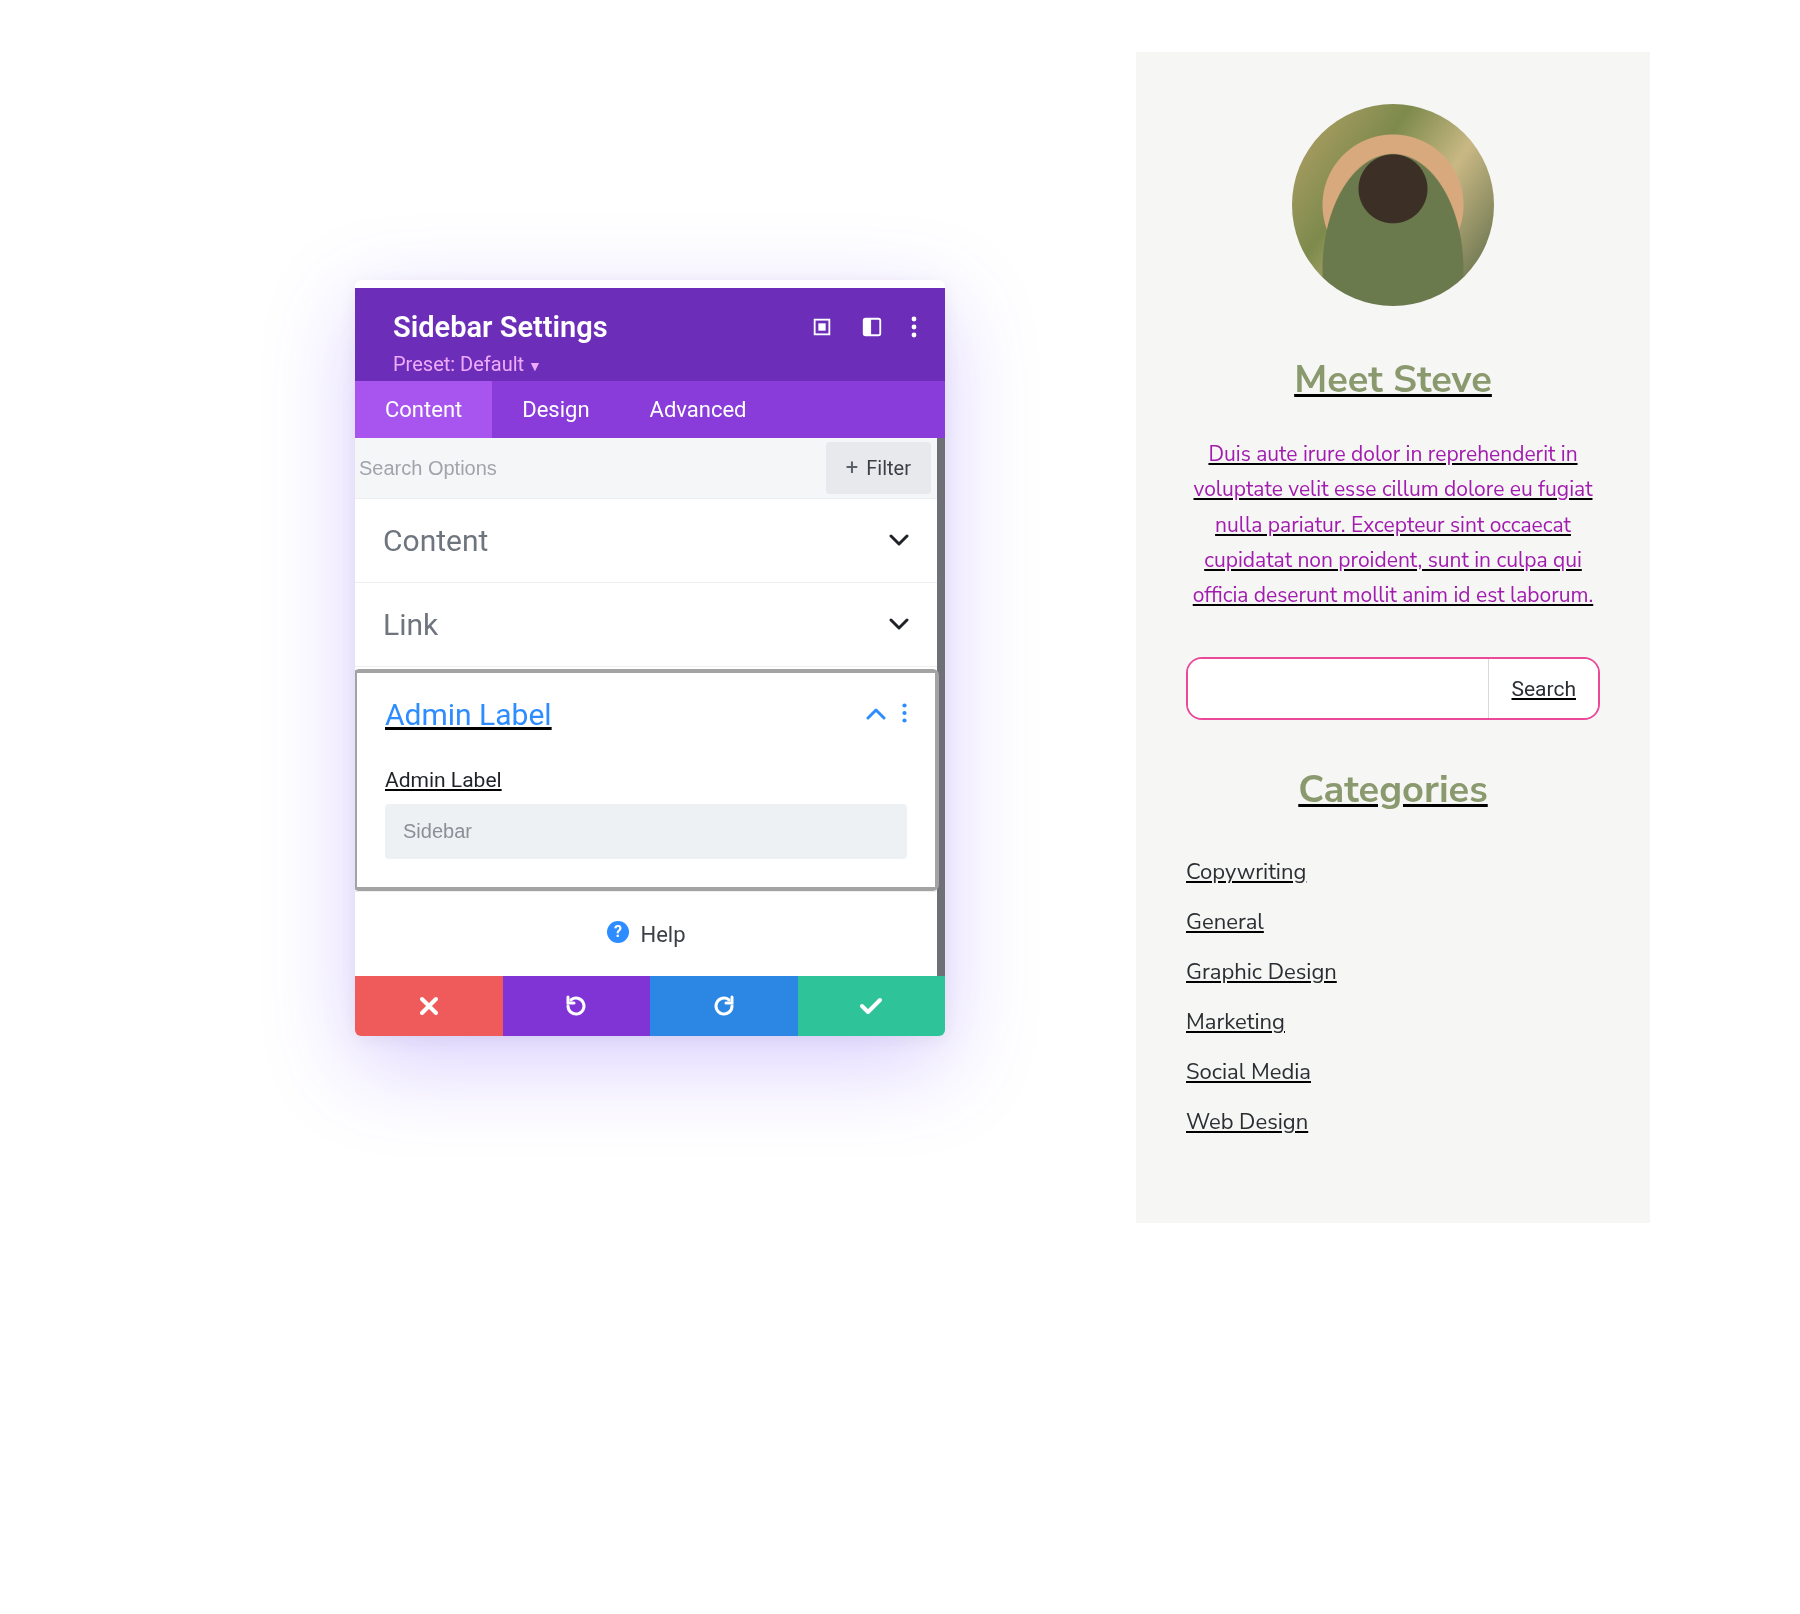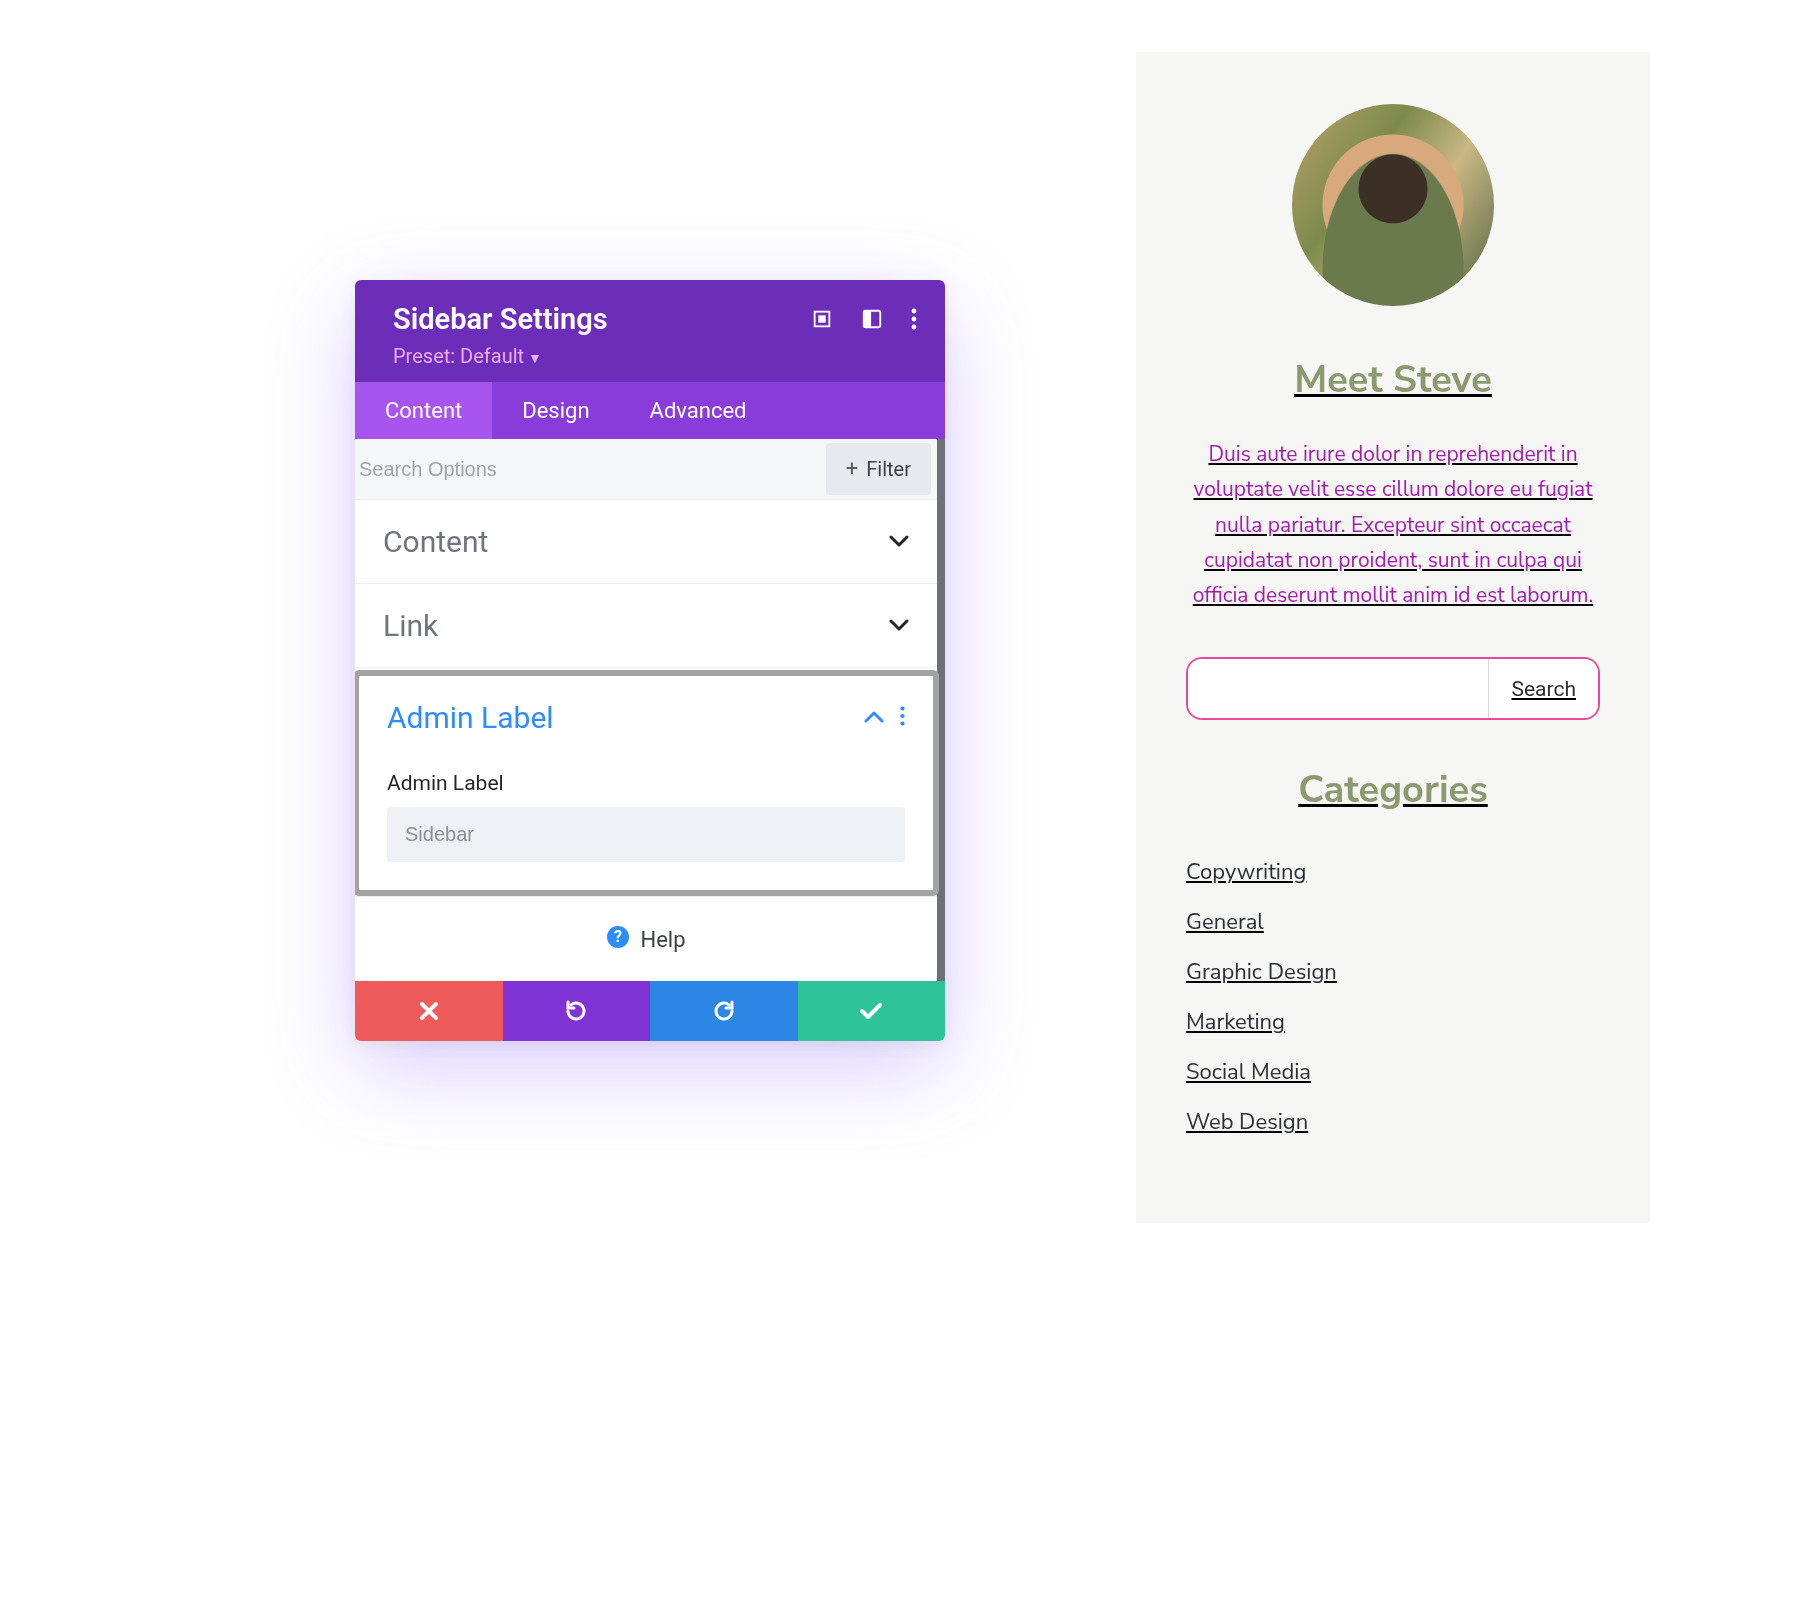--- a/index.html
+++ b/index.html
@@ -12,21 +12,22 @@
     left: 355px; top: 280px;
     width: 590px;
     border-radius: 6px;
     box-shadow: 0 28px 90px rgba(108, 62, 255, 0.25), 0 4px 18px rgba(0,0,0,0.06);
     background: #ffffff;
     overflow: hidden;
   }
   .panel-header {
     background: #6c2eb9;
     color: #ffffff;
-    padding: 22px 28px 14px 38px;
+    padding: 22px 28px 5px 38px;
+    margin-top: 8px;
   }
   .panel-header-row {
     display: flex; align-items: center; justify-content: space-between;
   }
   .panel-title {
     font-size: 29px; font-weight: 600;
   }
   .panel-header-icons { display: flex; gap: 28px; align-items: center; }
   .panel-header-icons svg { display: block; }
   .panel-preset {
@@ -87,23 +88,24 @@
   }
   .section-row .label {
     font-size: 30px;
     color: #6f757e;
     font-weight: 400;
   }
   .section-row.open .label { color: #2d8cff; }
   .section-row .right { display: flex; align-items: center; gap: 16px; }
 
   .highlight-box {
-    border: 6px solid #a3a3a3;
+    border: 4px solid #a3a3a3;
     border-radius: 6px;
     margin: 2px -2px 0 -2px;
+    text-decoration: underline;
   }
   .section-open-body {
     padding: 0 28px 28px 28px;
     background: #ffffff;
   }
   .field-label {
     font-size: 21px;
     color: #1f2328;
     margin: 12px 0 12px 0;
   }

